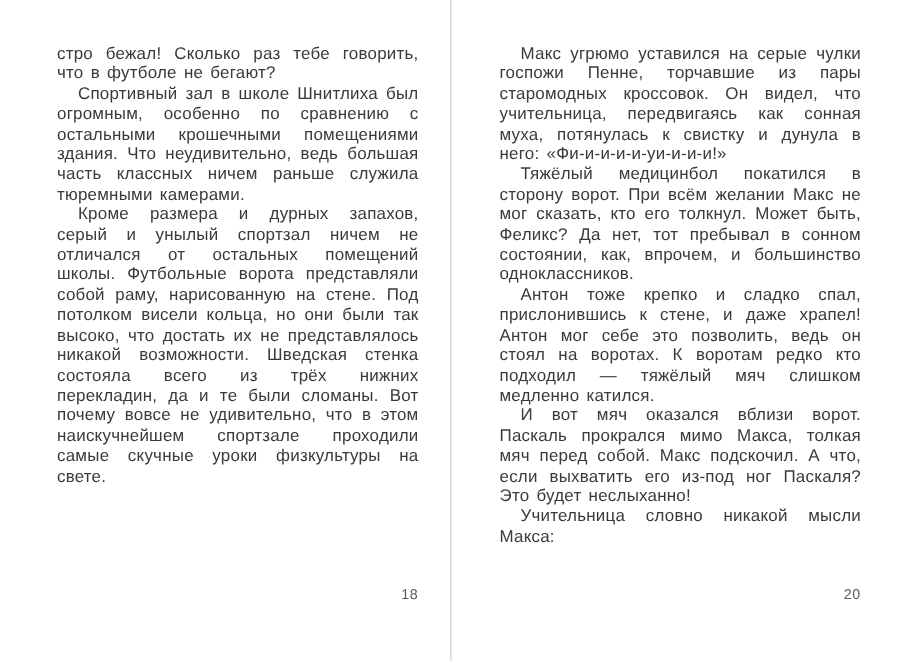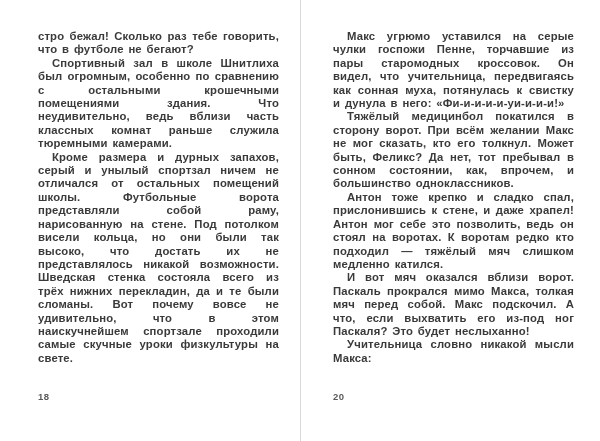--- a/index.html
+++ b/index.html
@@ -11,21 +11,20 @@
     width: 600px;
     height: 441px;
     overflow: hidden;
     font-family: "Liberation Sans", sans-serif;
   }
   .spread {
     position: relative;
     width: 600px;
     height: 441px;
     background: #ffffff;
-    font-weight: bold;
   }
   .divider {
     position: absolute;
     left: 300px;
     top: 0;
     width: 1px;
     height: 441px;
     background: #d9d9d9;
   }
   .page {
@@ -50,35 +49,35 @@
     text-align: justify;
     letter-spacing: 0.15px;
     word-spacing: 1.5px;
   }
   .page-text p.indent { text-indent: 14px; }
   .page-number {
     position: absolute;
     top: 391px;
     left: 0;
     width: 241px;
-    text-align: left;
+    text-align: right;
     font-size: 9.5px;
     color: #5a5a5a;
     letter-spacing: 0.5px;
   }
 </style>
 </head>
 <body>
 
 <div class="spread">
 
   <div class="page left">
     <div class="page-text">
         <p>стро бежал! Сколько раз тебе говорить, что в футболе не бегают?</p>
-        <p class="indent">Спортивный зал в школе Шнитлиха был огромным, особенно по сравнению с остальными крошечными помещениями здания. Что неудивительно, ведь вблизи часть классных комнат раньше служила тюремными камерами.</p>
+        <p class="indent">Спортивный зал в школе Шнитлиха был огромным, особенно по сравнению с остальными крошечными помещениями здания. Что неудивительно, ведь большая часть классных ничем раньше служила тюремными камерами.</p>
         <p class="indent">Кроме размера и дурных запахов, серый и унылый спортзал ничем не отличался от остальных помещений школы. Футбольные ворота представляли собой раму, нарисованную на стене. Под потолком висели кольца, но они были так высоко, что достать их не представлялось никакой возможности. Шведская стенка состояла всего из трёх нижних перекладин, да и те были сломаны. Вот почему вовсе не удивительно, что в этом наискучнейшем спортзале проходили самые скучные уроки физкультуры на свете.</p>
       </div>
     <div class="page-number">18</div>
   </div>
 
   <div class="divider"></div>
 
   <div class="page right">
     <div class="page-text">
         <p class="indent">Макс угрюмо уставился на серые чулки госпожи Пенне, торчавшие из пары старомодных кроссовок. Он видел, что учительница, передвигаясь как сонная муха, потянулась к свистку и дунула в него: «Фи-и-и-и-и-уи-и-и-и!»</p>

